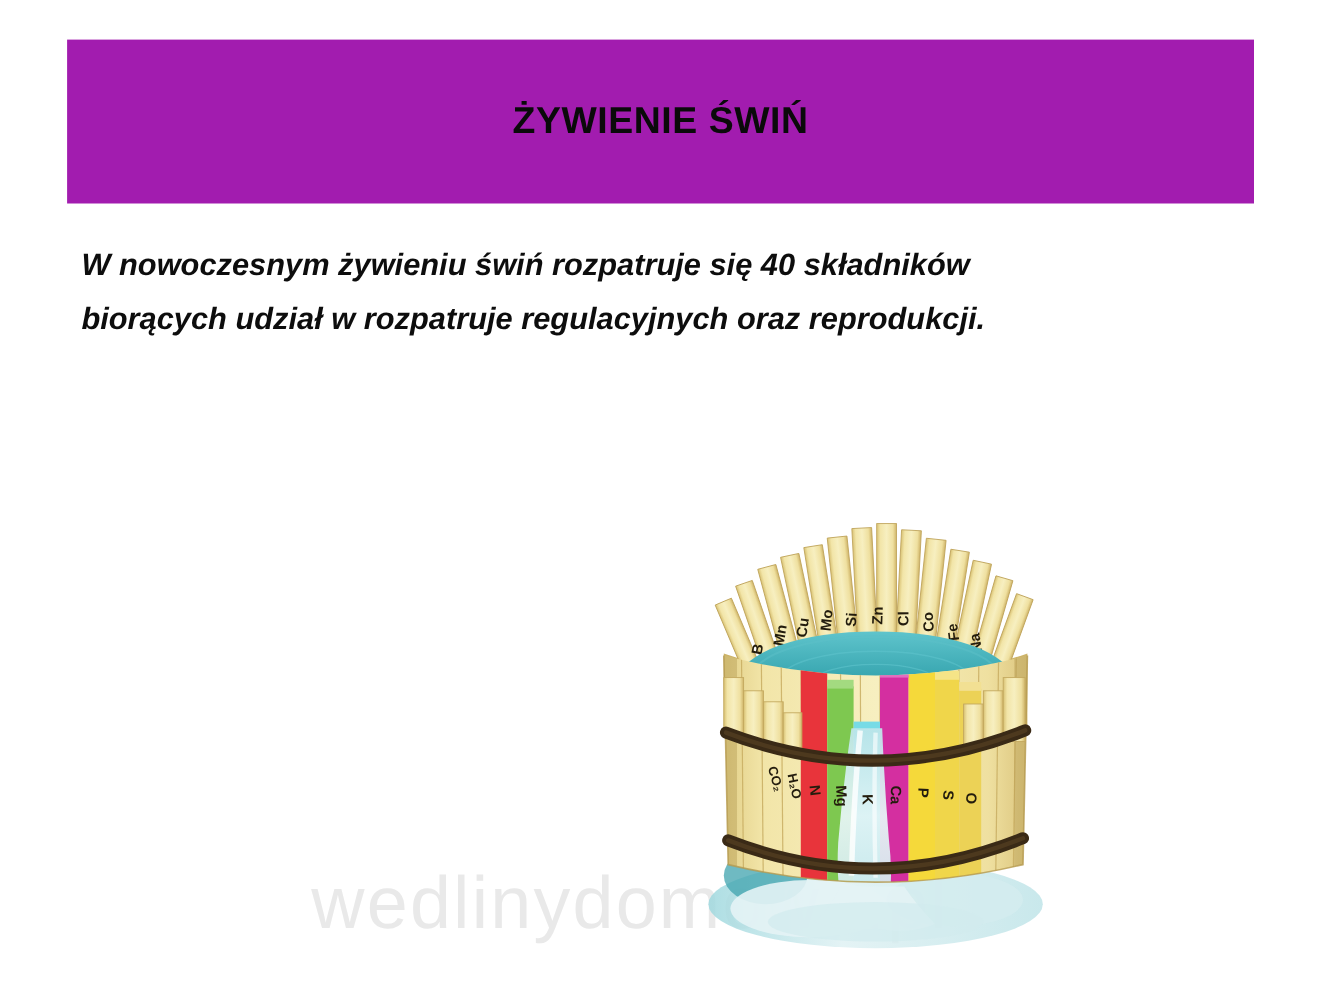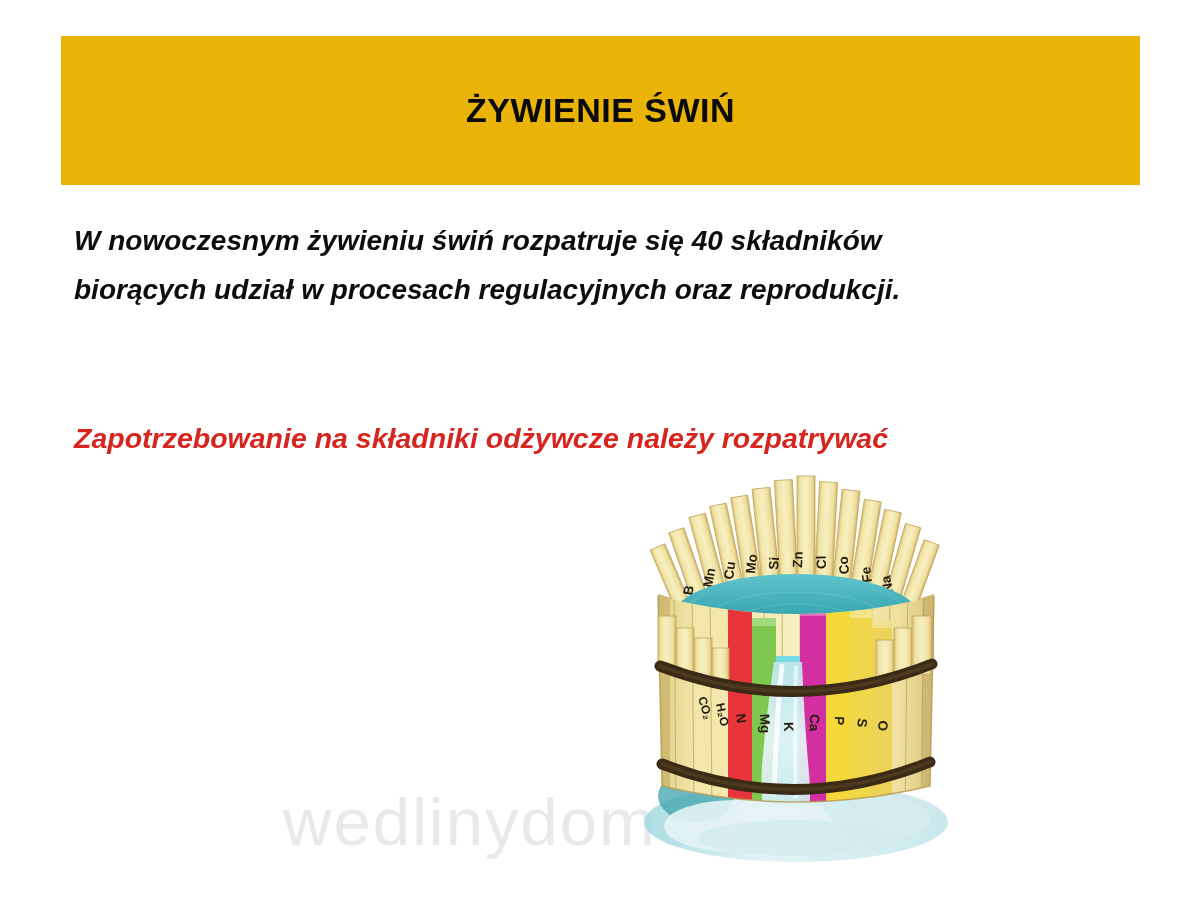--- a/index.html
+++ b/index.html
@@ -16,21 +16,21 @@
     font-family: "Liberation Sans", sans-serif;
   }
 
   
   #title-banner {
     position: absolute;
     left: 61px;
     top: 36px;
     width: 1079px;
     height: 149px;
-    background: #eab308;
+    background: #a21caf;
     display: flex;
     align-items: center;
     justify-content: center;
   }
   #title-text {
     font-family: "Liberation Sans", sans-serif;
     font-weight: bold;
     font-size: 34px;
     letter-spacing: 0.5px;
     color: #0a0a0a;
@@ -113,25 +113,24 @@
 </style>
 </head>
 <body>
 
 <div id="title-banner">
   <div id="title-text">ŻYWIENIE ŚWIŃ</div>
 </div>
 
 <div id="body-block">
   <div class="para-line">W nowoczesnym żywieniu świń rozpatruje się 40 składników</div>
-  <div class="para-line">biorących udział w procesach regulacyjnych oraz reprodukcji.</div>
+  <div class="para-line">biorących udział w rozpatruje regulacyjnych oraz reprodukcji.</div>
 </div>
 
 <div id="accent-block">
-  <div class="accent-line">Zapotrzebowanie na składniki odżywcze należy rozpatrywać</div>
 </div>
 
 <div id="watermark">wedlinydomowe.pl</div>
 
 <div id="barrel-figure">
   <svg id="barrel-svg" viewBox="0 0 320 410" xmlns="http://www.w3.org/2000/svg">
     <defs>
       <linearGradient id="woodGrad" x1="0" y1="0" x2="1" y2="0">
         <stop offset="0" stop-color="#d8c173"></stop>
         <stop offset="0.18" stop-color="#f2e5a8"></stop>

